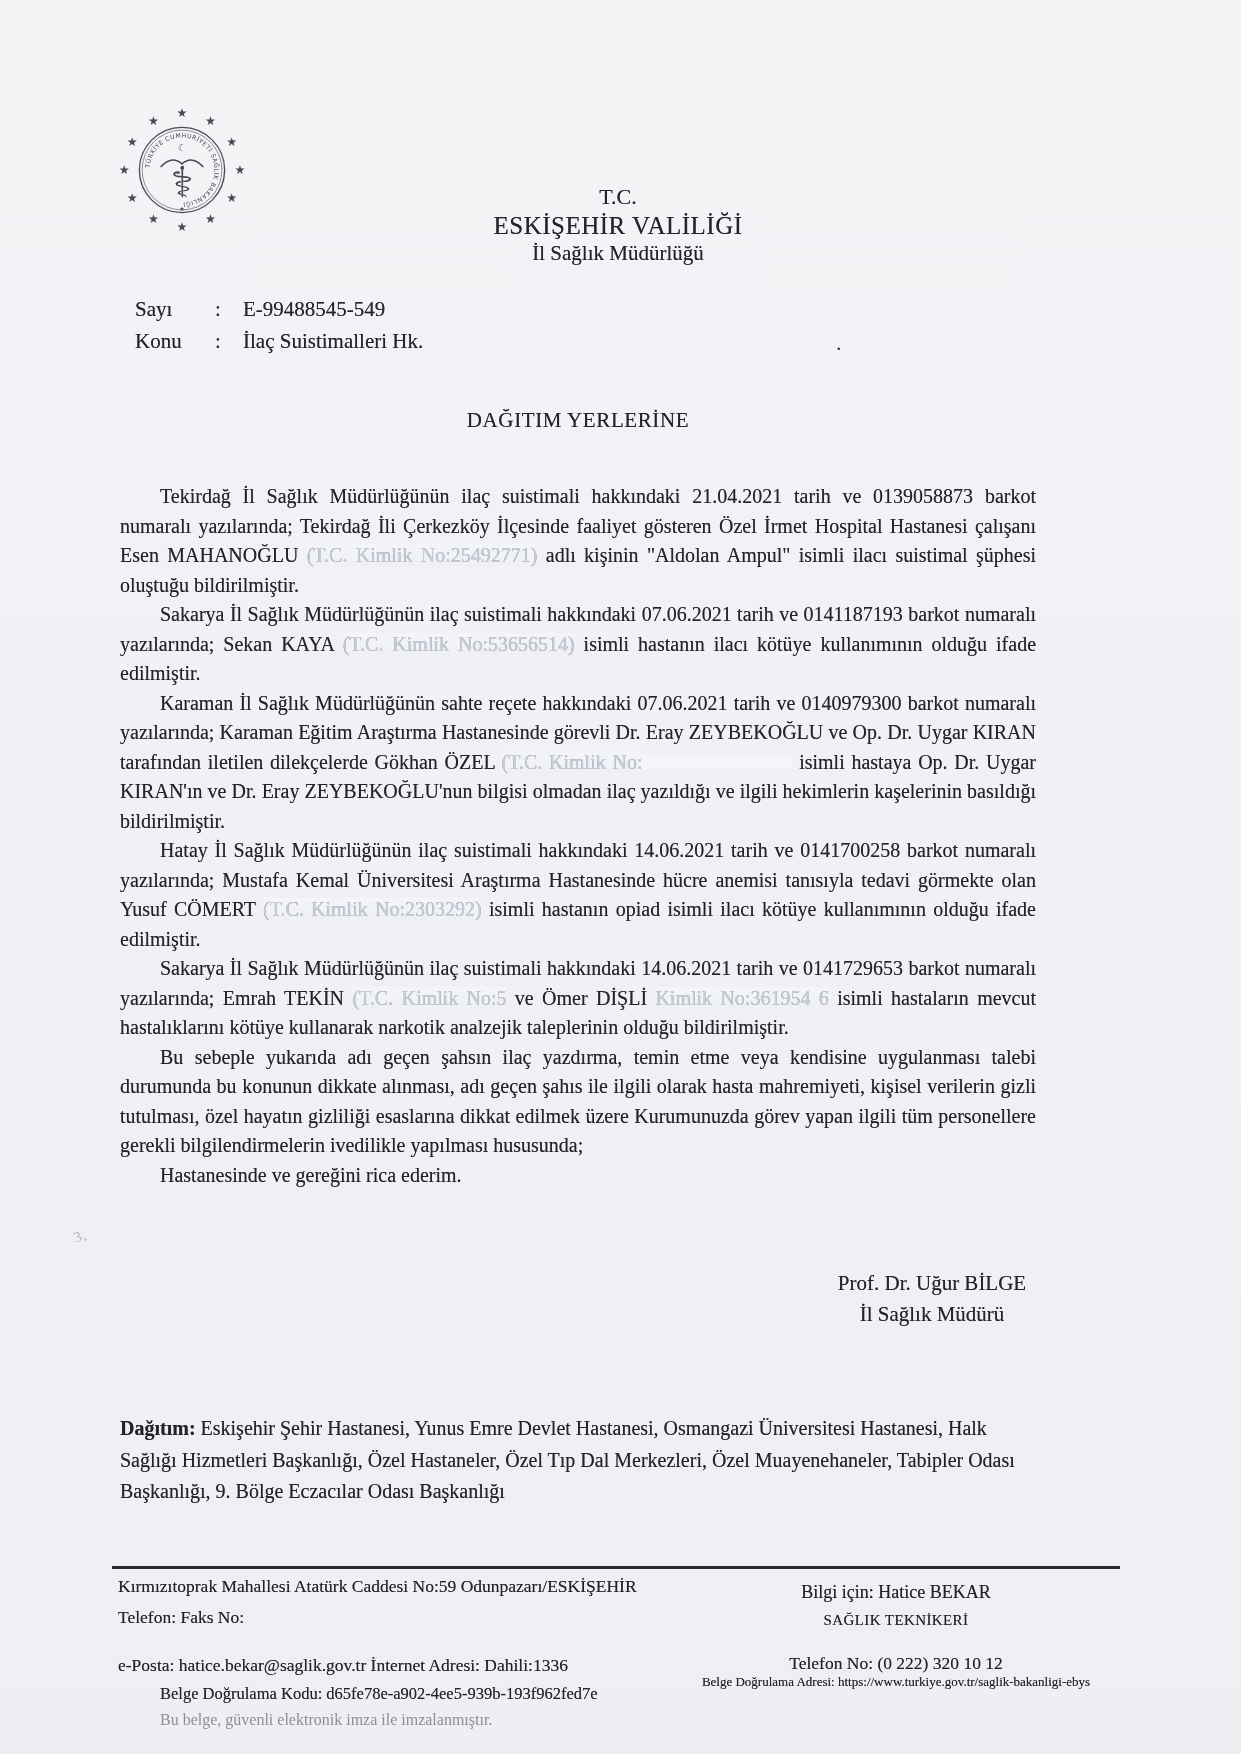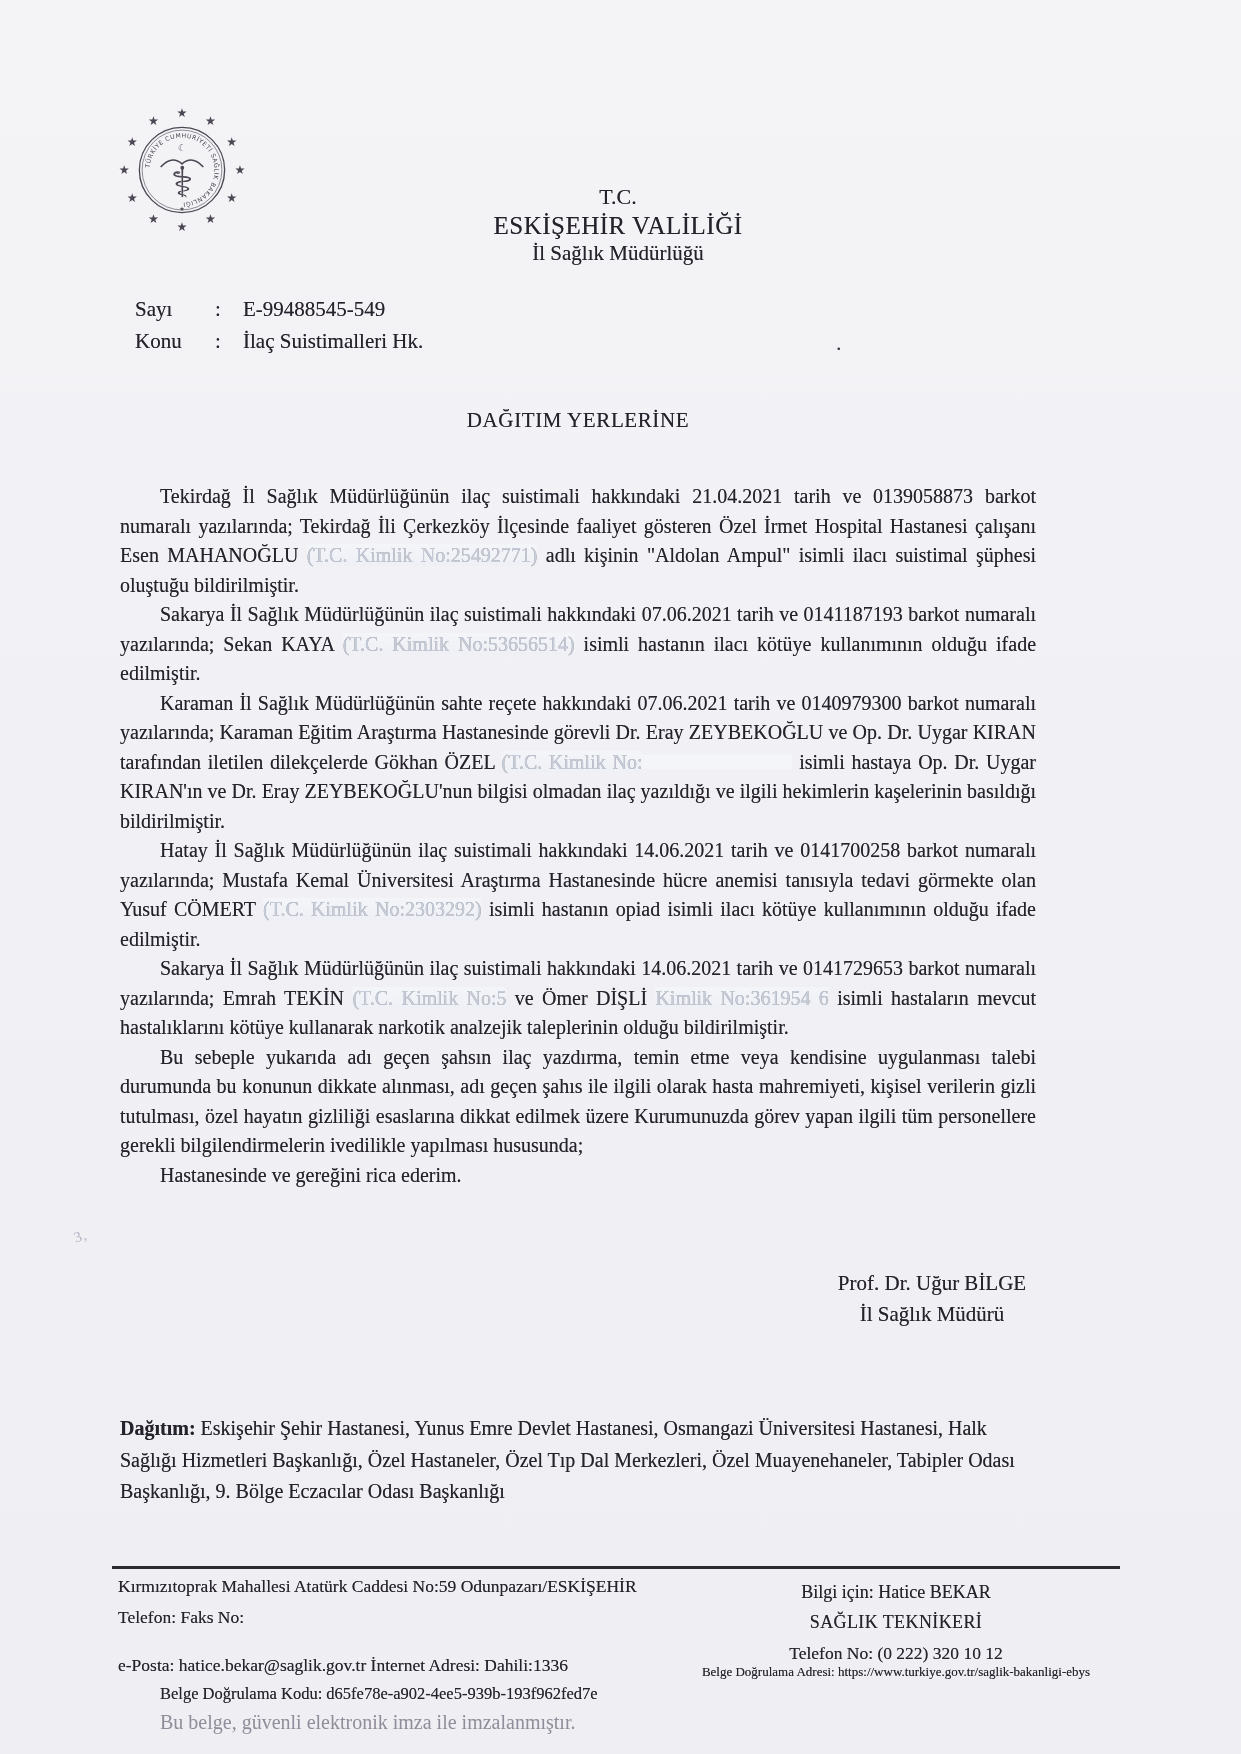--- a/index.html
+++ b/index.html
@@ -51,25 +51,25 @@
   .distribution { position:absolute; left:120px; top:1413px; width:912px; font-size:20px; line-height:31.5px; text-align:left; }
   .dist-label { font-weight:bold; }
 
   
   .footer-rule { position:absolute; left:112px; top:1566px; width:1008px; height:2.5px; background:#2c2a30; }
   .footer-left { position:absolute; left:118px; top:1576px; width:540px; }
   .fl-addr { font-size:17.5px; margin-bottom:10px; }
   .fl-phone { font-size:17.5px; margin-bottom:27px; }
   .fl-eposta { font-size:17.5px; margin-bottom:8px; }
   .fl-code { font-size:16.5px; padding-left:42px; }
-  .fl-esign { font-size:20px; padding-left:42px; color:#908c99; margin-top:7px; }
+  .fl-esign { font-size:16px; padding-left:42px; color:#908c99; margin-top:7px; }
   .footer-right { position:absolute; left:640px; top:1582px; width:512px; text-align:center; }
   .fr-contact { font-size:18px; }
-  .fr-title { font-size:18px; margin-top:9px; letter-spacing:0.4px; }
-  .fr-phone { font-size:17.5px; margin-top:10px; }
+  .fr-title { font-size:15px; margin-top:9px; letter-spacing:0.4px; }
+  .fr-phone { font-size:17.5px; margin-top:24px; }
   .fr-verify { font-size:13px; margin-top:0; }
 
   
   .dot-artifact { position:absolute; left:836px; top:330px; font-size:22px; color:#3a3642; }
   .scribble-artifact { position:absolute; left:74px; top:1228px; font-size:15px; color:#b9b3c2; transform:rotate(-18deg); letter-spacing:1px; }
 </style>
 </head>
 <body>
 
 <div class="page">

